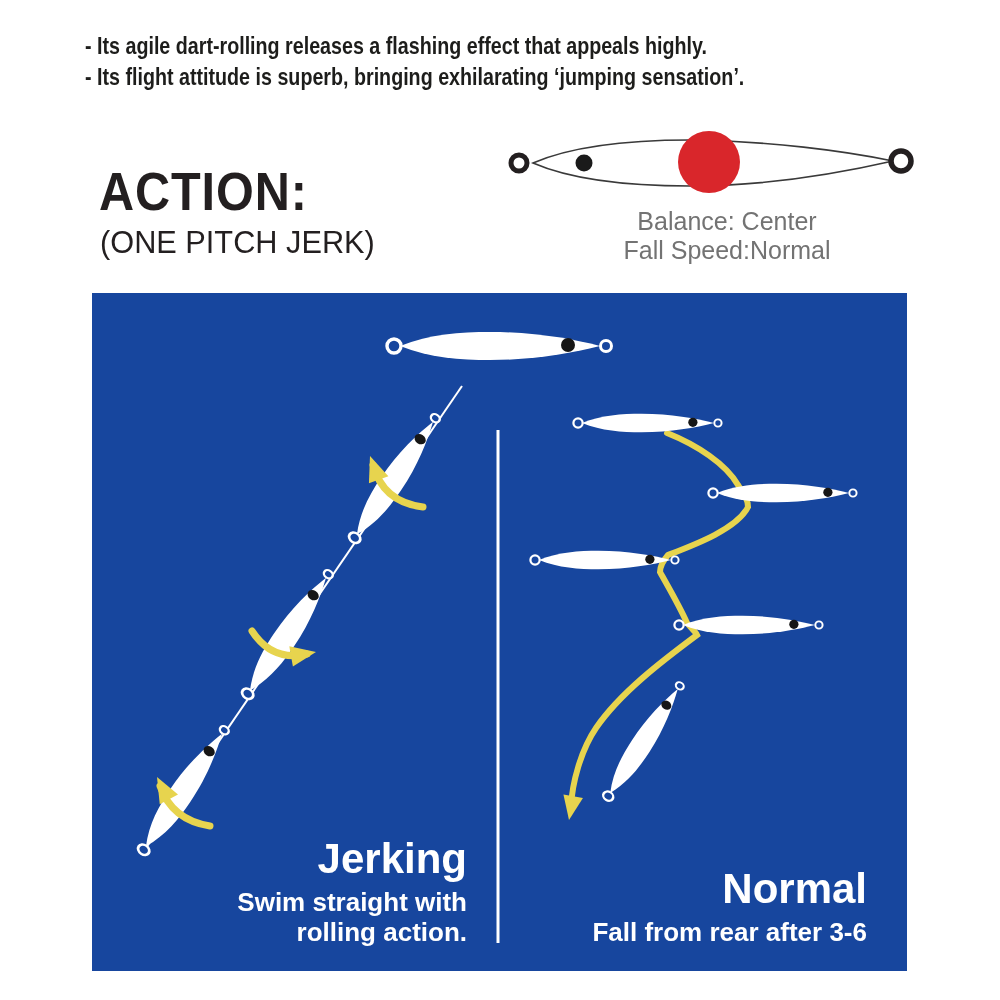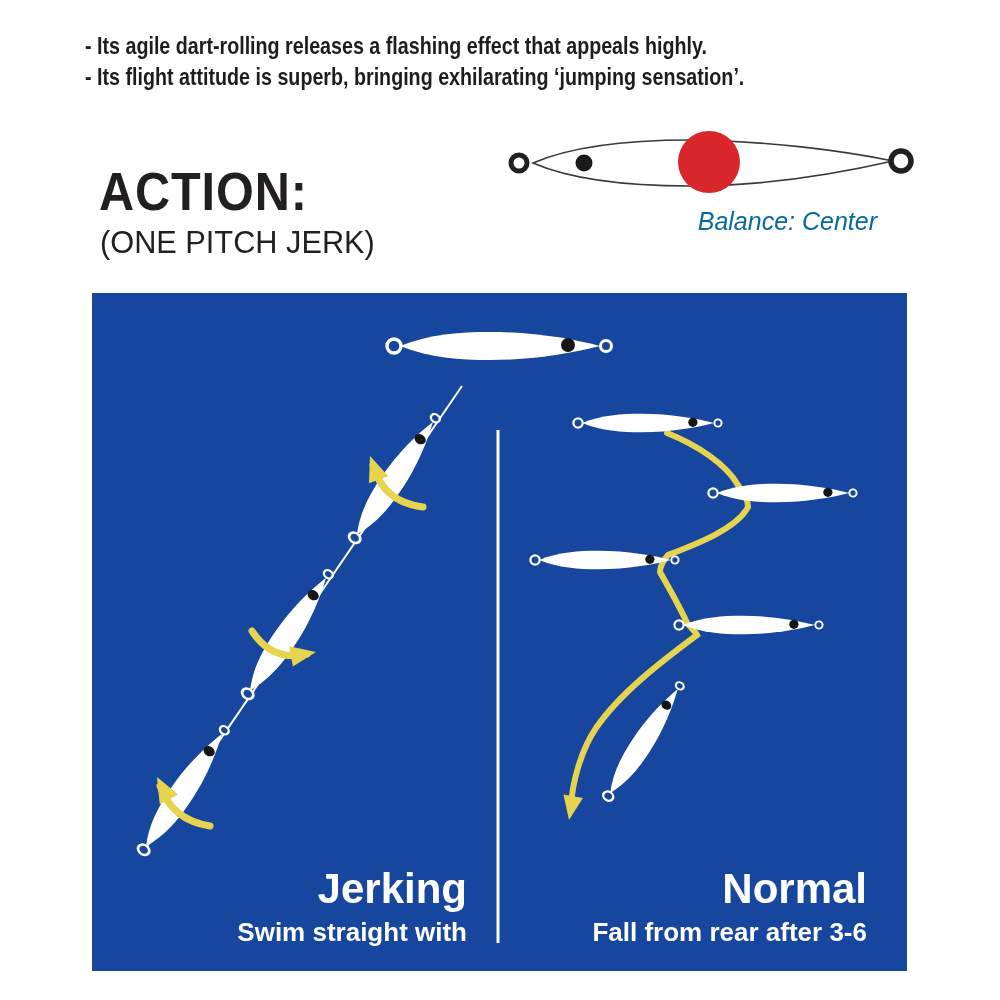--- a/index.html
+++ b/index.html
@@ -9,22 +9,22 @@
   .nowrap{white-space:nowrap;}
 
   .features{left:85px;top:30px;font-size:24px;font-weight:600;line-height:31px;
             transform:scaleX(0.82);transform-origin:left top;color:#1d1d1b;}
   .action-title{left:99px;top:160px;font-size:54px;font-weight:bold;letter-spacing:1px;
                 transform:scaleX(0.90);transform-origin:left top;color:#231f20;}
   .action-sub{left:100px;top:224px;font-size:32px;color:#231f20;
               transform:scaleX(0.96);transform-origin:left top;}
 
   .balance-art{left:505px;top:128px;width:410px;height:74px;}
-  .balance-caption{left:577px;top:207px;width:300px;text-align:right;
-                   font-size:25px;line-height:29px;color:#0369a1;font-style:italic;}
+  .balance-caption{left:577px;top:207px;width:300px;text-align:center;
+                   font-size:25px;line-height:29px;color:#737373;}
 
   .panel{left:92px;top:293px;width:815px;height:678px;background:#17469E;}
   .panel svg.diagram{position:absolute;left:0;top:0;}
   .panel-label{position:absolute;text-align:right;color:#ffffff;}
   .panel-label .label-title{font-size:42px;font-weight:bold;line-height:44px;margin-bottom:6px;}
   .panel-label .label-desc{font-size:26px;line-height:30px;font-weight:bold;}
   .jerk-label{right:440px;bottom:24px;}
   .fall-label{right:40px;bottom:24px;}
 </style>
 </head>
@@ -44,20 +44,21 @@
     <path d="M 28 35 C 65 19, 120 12, 185 12 C 265 13, 340 23, 388 33
              C 340 44, 265 58, 185 58 C 120 58, 65 51, 28 35 Z" fill="#ffffff" stroke="#3a3a3a" stroke-width="1.6"></path>
     <circle cx="14" cy="35" r="8" fill="none" stroke="#231f20" stroke-width="5"></circle>
     <circle cx="396" cy="33" r="10" fill="none" stroke="#231f20" stroke-width="5.5"></circle>
     <circle cx="79" cy="35" r="8.5" fill="#1a1a1a"></circle>
     <circle cx="204" cy="34" r="31" fill="#D9262B"></circle>
   </svg>
 
   <div class="abs balance-caption">
     <div>Balance: Center</div>
+    <div>Fall Speed:Normal</div>
   </div>
 
   <div class="abs panel">
     <svg class="diagram" width="815" height="678" viewBox="0 0 815 678">
       <defs>
         <g id="jig">
           <path d="M -100 0 C -70 -12, -40 -14, -10 -14 C 35 -14, 72 -7, 100 0
                    C 72 7, 35 14, -10 14 C -40 14, -70 12, -100 0 Z" fill="#ffffff"></path>
           <circle cx="-106" cy="0" r="7" fill="#17469E" stroke="#ffffff" stroke-width="3.4"></circle>
           <circle cx="106" cy="0" r="5.5" fill="#17469E" stroke="#ffffff" stroke-width="3"></circle>
@@ -98,20 +99,21 @@
       </g>
       <g>
         <path d="M 118 533 Q 80 527 68 493" fill="none" stroke="#E7D44E" stroke-width="7" stroke-linecap="round"></path>
         <use href="#ahead" transform="translate(65,484) rotate(-118) scale(1.15)"></use>
       </g>
     </svg>
 
     <div class="panel-label jerk-label">
       <div class="label-title nowrap">Jerking</div>
       <div class="label-desc nowrap">Swim straight with</div>
+      <div class="label-desc nowrap">rolling action.</div>
     </div>
 
     <div class="panel-label fall-label">
       <div class="label-title nowrap">Normal</div>
       <div class="label-desc nowrap">Fall from rear after 3-6</div>
     </div>
   </div>
 
 </div>
 

